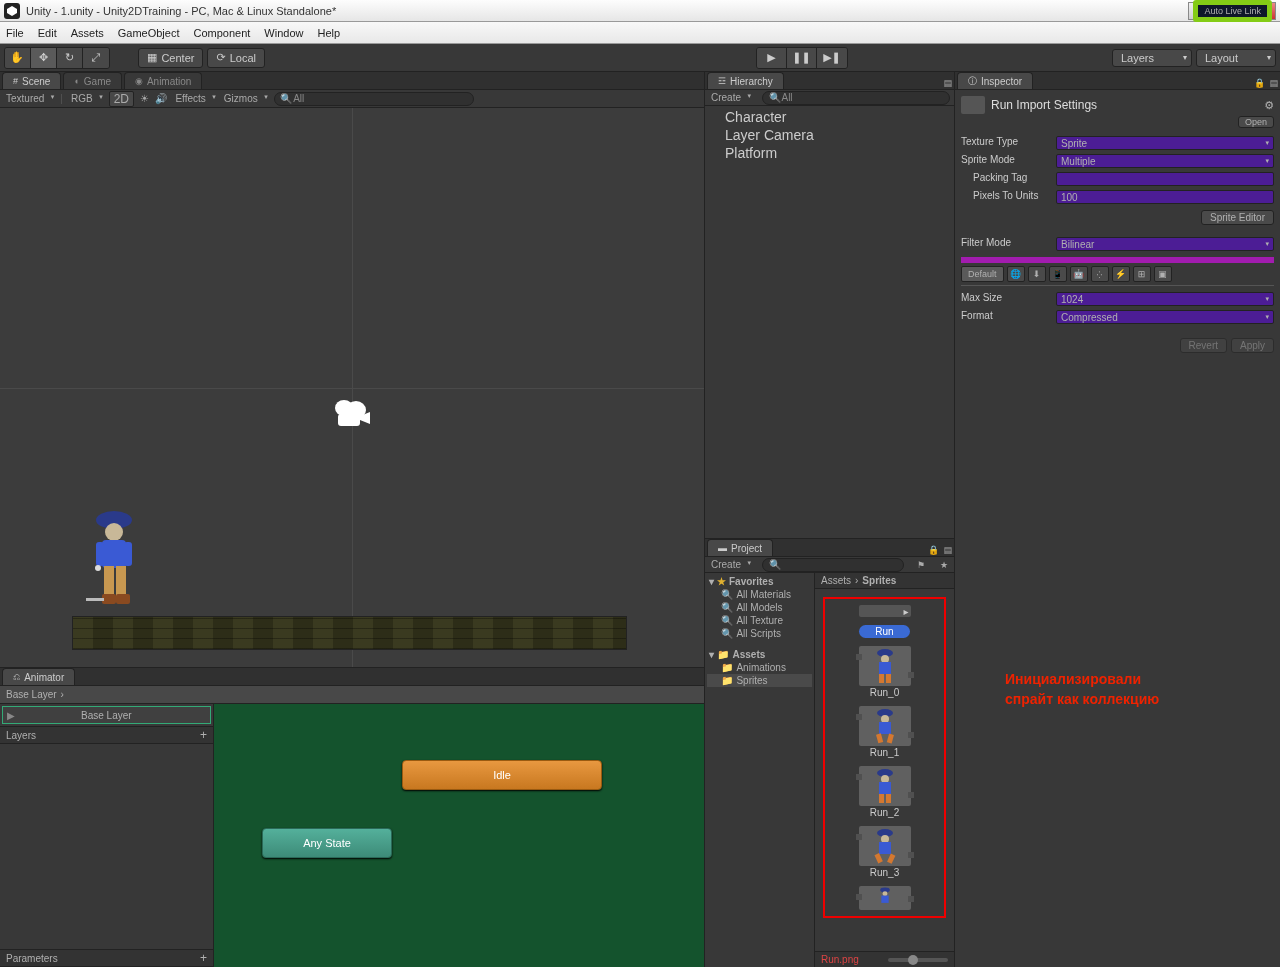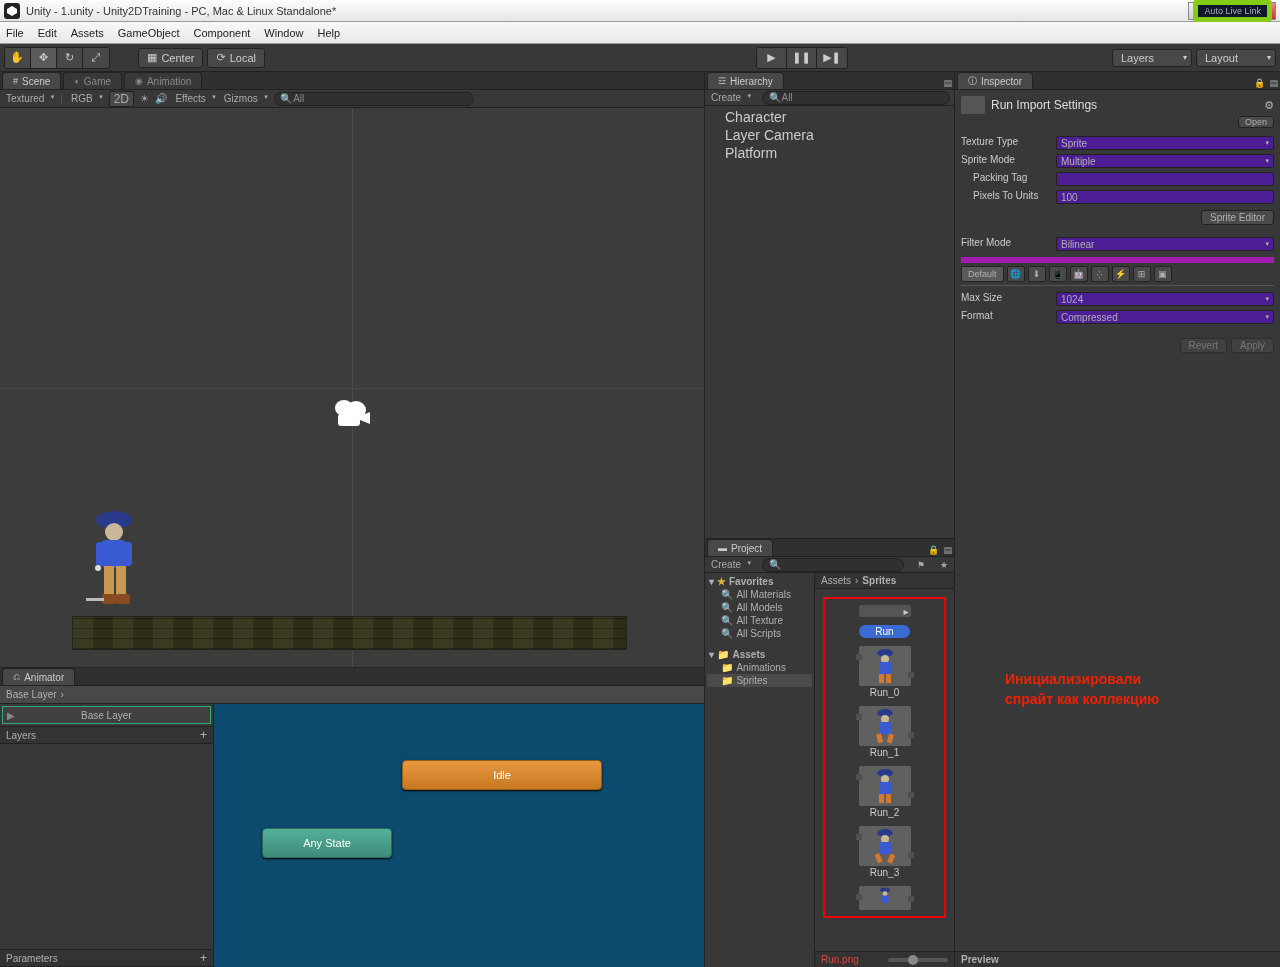--- a/index.html
+++ b/index.html
@@ -61,21 +61,21 @@
 
 
 .animator-panel { height: 300px; background: #383838; border-top: 1px solid #222; display: flex; flex-direction: column; }
 .animator-body { flex: 1; display: flex; }
 .anim-left { width: 214px; border-right: 1px solid #222; display: flex; flex-direction: column; }
 .breadcrumb { height: 18px; background: #484848; border-bottom: 1px solid #222; display: flex; align-items: center; padding: 0 6px; font-size: 10px; }
 .bc-arrow { margin: 0 4px; }
 .layer-row { height: 18px; border: 1px solid #3a7; background: #404040; display: flex; align-items: center; justify-content: center; font-size: 10px; margin: 2px; }
 .section-head { height: 18px; background: #333; border-top: 1px solid #222; border-bottom: 1px solid #222; display: flex; align-items: center; padding: 0 6px; justify-content: space-between; font-size: 10px; }
 .section-head .plus { font-size: 12px; }
-.anim-graph { flex: 1; background: #0c4a6e; position: relative; }
+.anim-graph { flex: 1; background: #14532d; position: relative; }
 .state-node { position: absolute; width: 200px; height: 30px; border-radius: 4px; display: flex; align-items: center; justify-content: center; color: #fff; font-size: 11px; box-shadow: 0 1px 2px #000; }
 .state-idle { background: linear-gradient(#e89840, #c87820); left: 188px; top: 56px; border:1px solid #9a5a10;}
 .state-any { background: linear-gradient(#54b09b, #3d8b78); left: 48px; top: 124px; width: 130px; border:1px solid #2a6a58;}
 .auto-link { position: absolute; right: 8px; top: 0; background: #0f172a; border: 5px solid #84cc16; border-radius: 3px; padding: 1px 6px; font-size: 9px; }
 .anim-footer { height: 16px; background: #333; border-top: 1px solid #222; display: flex; align-items: center; justify-content: flex-end; padding: 0 6px; font-size: 10px; color: #999; }
 
 
 .panel-body { flex: 1; background: #383838; padding: 2px 4px; }
 .create-row { height: 16px; display: flex; align-items: center; gap: 11px; padding: 1px 4px; font-size: 10px; border-bottom: 1px solid #222;}
 .h-item { padding: 1px 4px 1px 16px; font-size: 14px; color: #ccc; }
@@ -510,15 +510,14 @@
       <div class="btn-row" style="margin-top:8px">
         <span class="insp-btn" style="opacity:.5">Revert</span>
         <span class="insp-btn" style="opacity:.5">Apply</span>
       </div>
 
       <div class="annotation">
         <div>Инициализировали</div>
         <div>спрайт как коллекцию</div>
       </div>
     </div>
-    <div class="preview-bar">Preview</div>
   </div>
 </div>
 
 </body></html>

